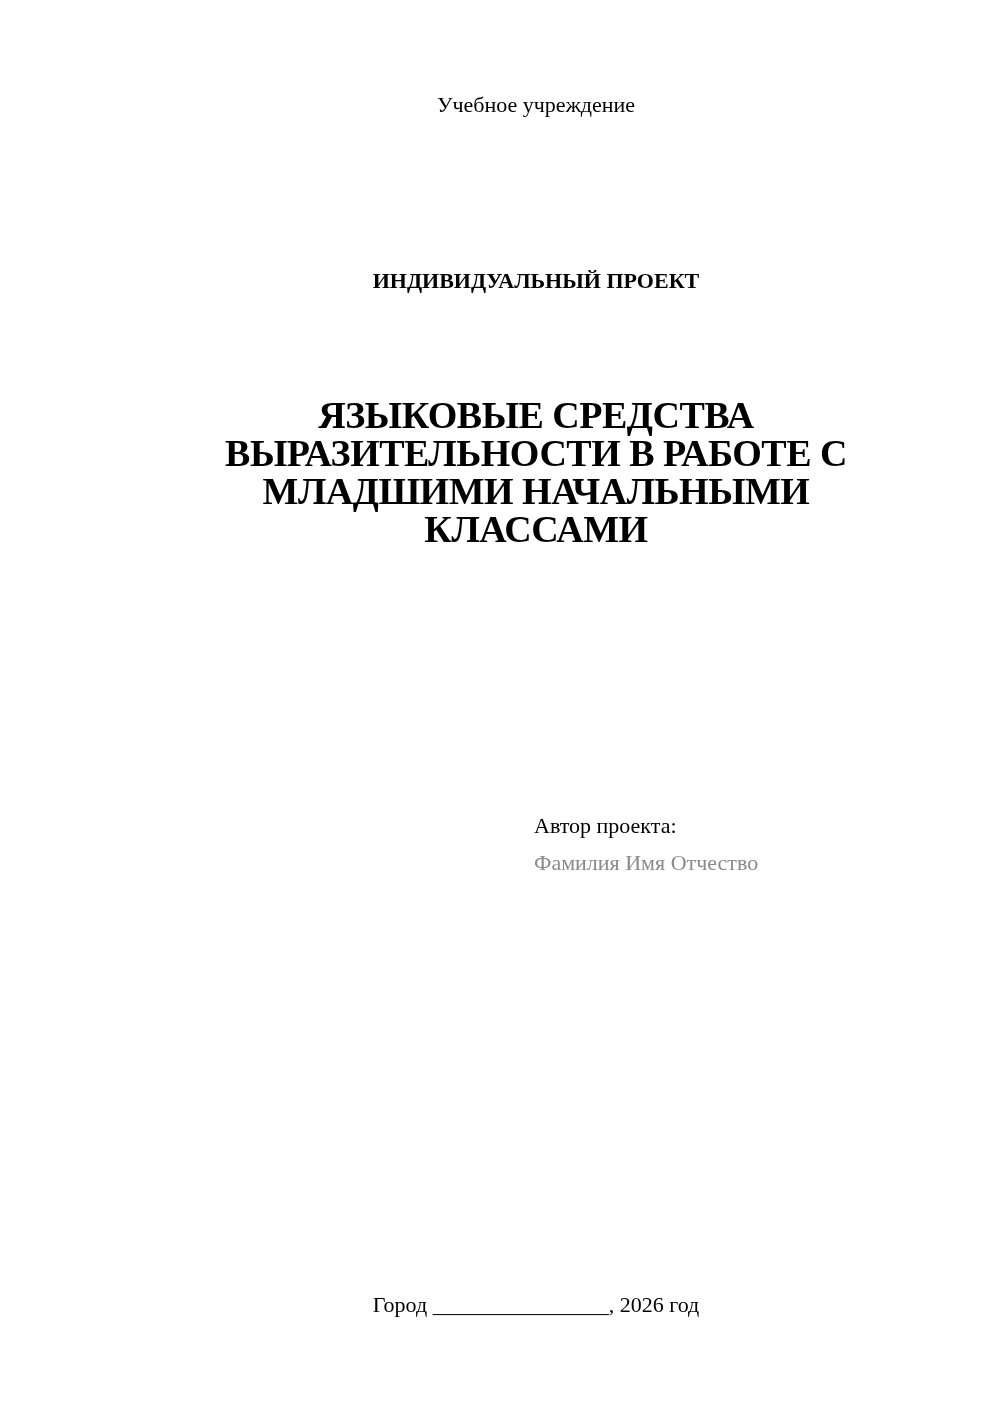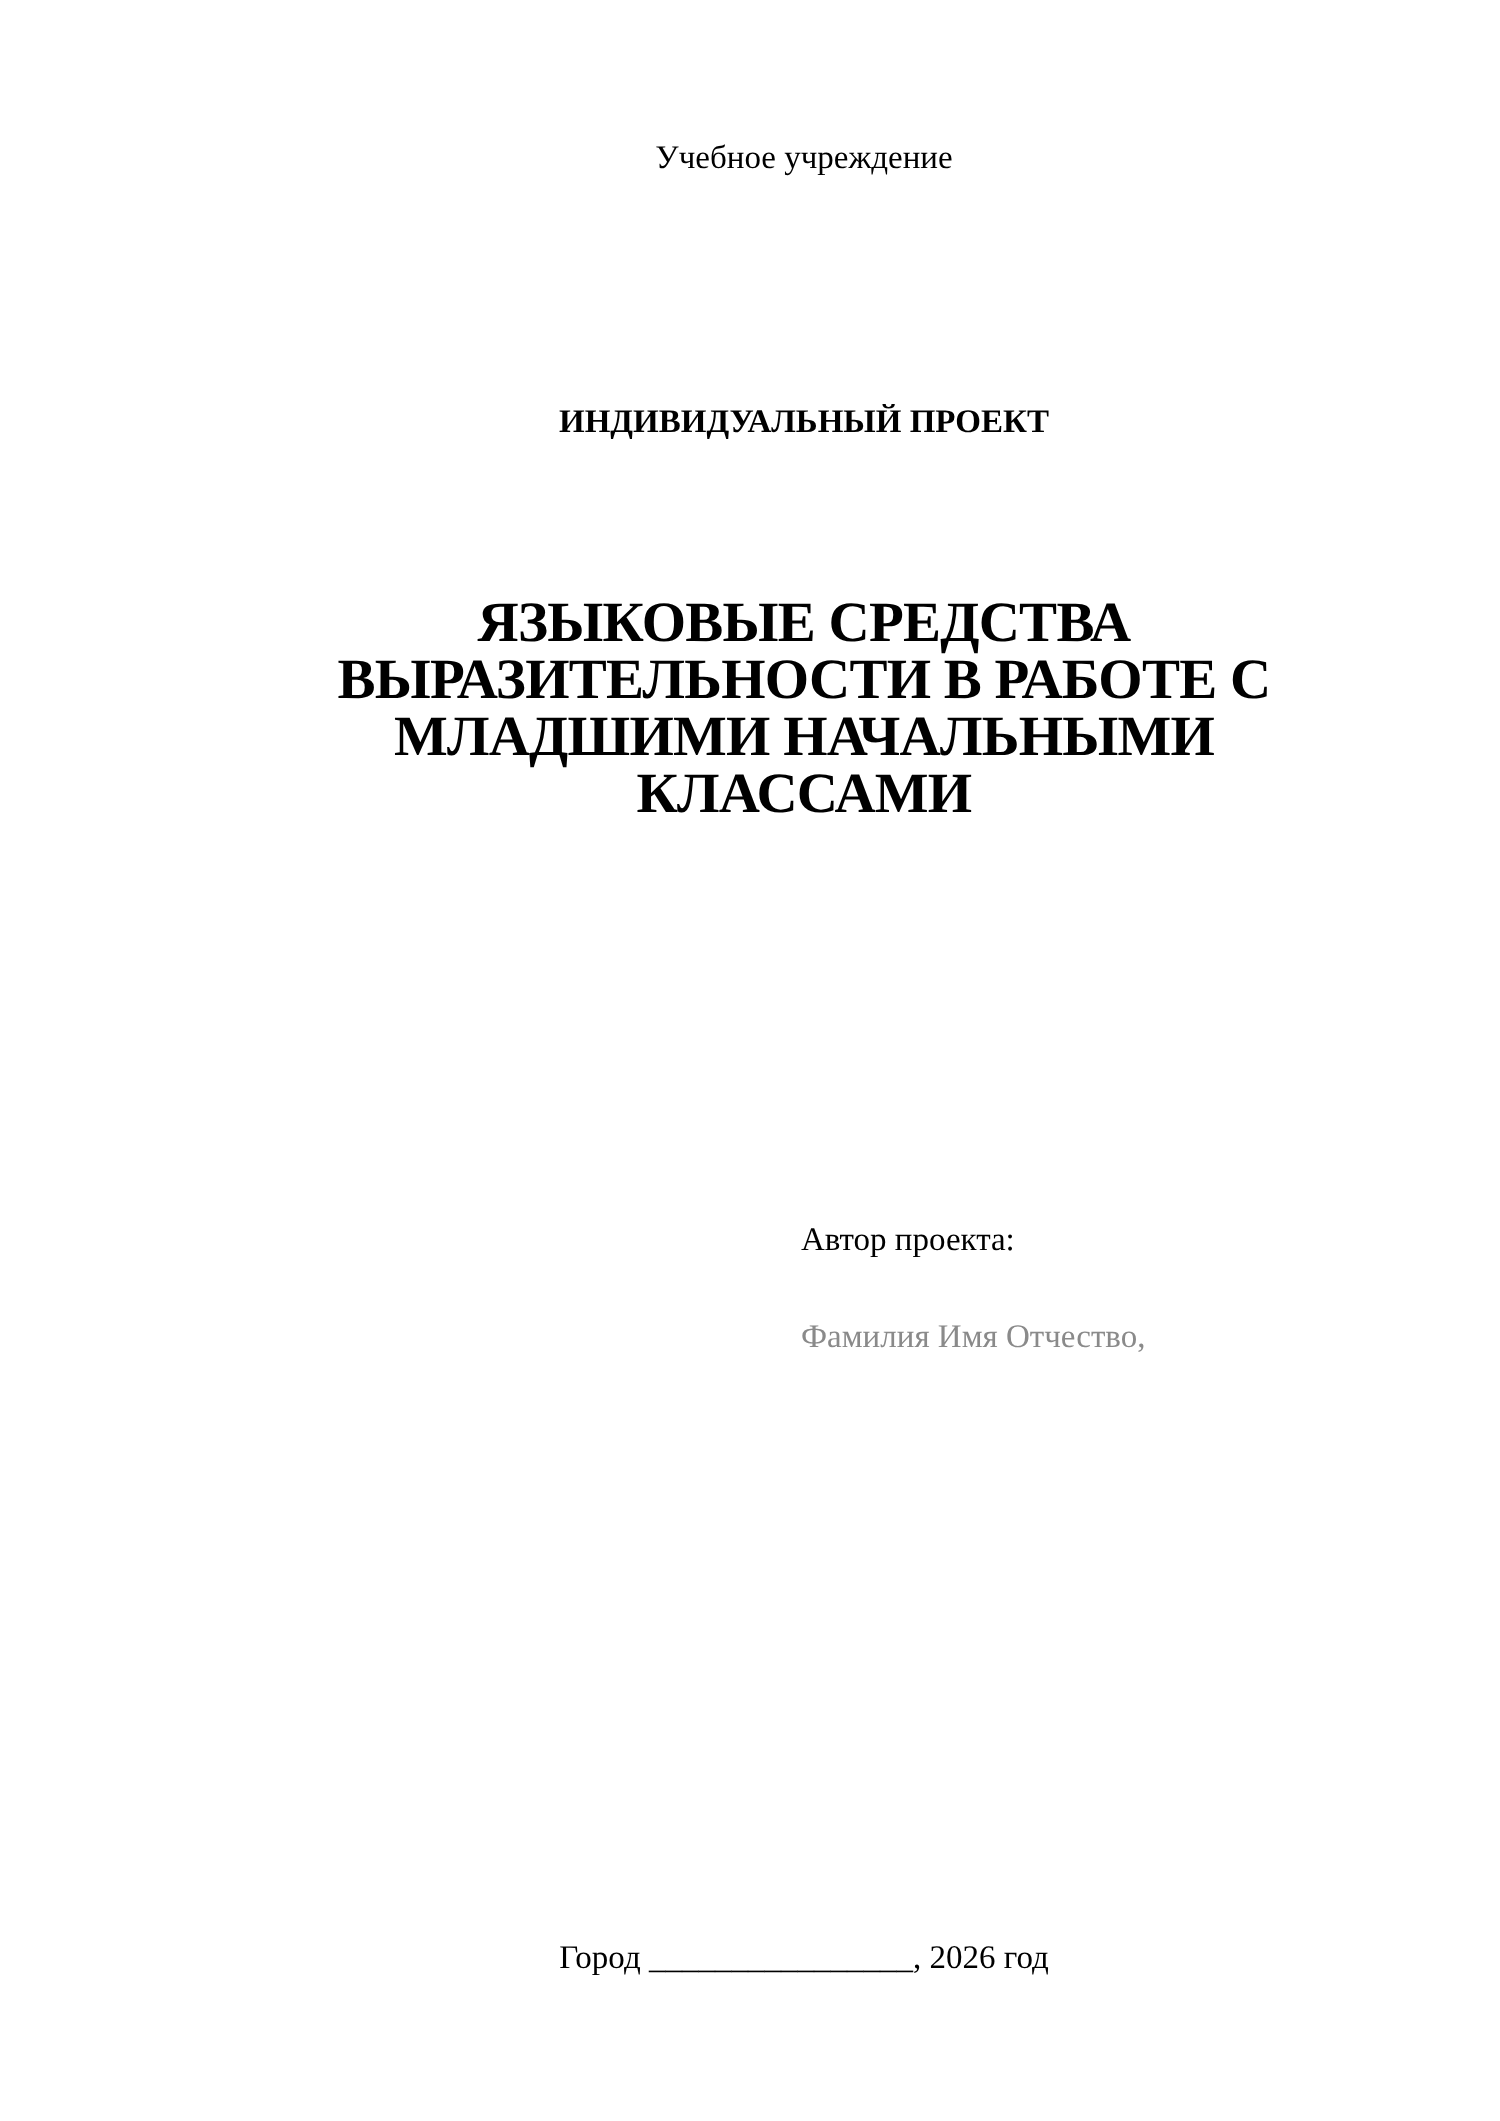--- a/index.html
+++ b/index.html
@@ -73,17 +73,17 @@
 
 <div class="abs title">
   <div>ЯЗЫКОВЫЕ СРЕДСТВА</div>
   <div>ВЫРАЗИТЕЛЬНОСТИ В РАБОТЕ С</div>
   <div>МЛАДШИМИ НАЧАЛЬНЫМИ</div>
   <div>КЛАССАМИ</div>
 </div>
 
 <div class="abs author-block">
   <div class="label">Автор проекта:</div>
+  <div class="placeholder">Фамилия Имя Отчество</div>
   <div class="spacer"></div>
-  <div class="placeholder">Фамилия Имя Отчество,</div>
 </div>
 
 <div class="abs footer"><span>Город</span> <span>________________</span><span>, 2026 год</span></div>
 
 </body></html>

